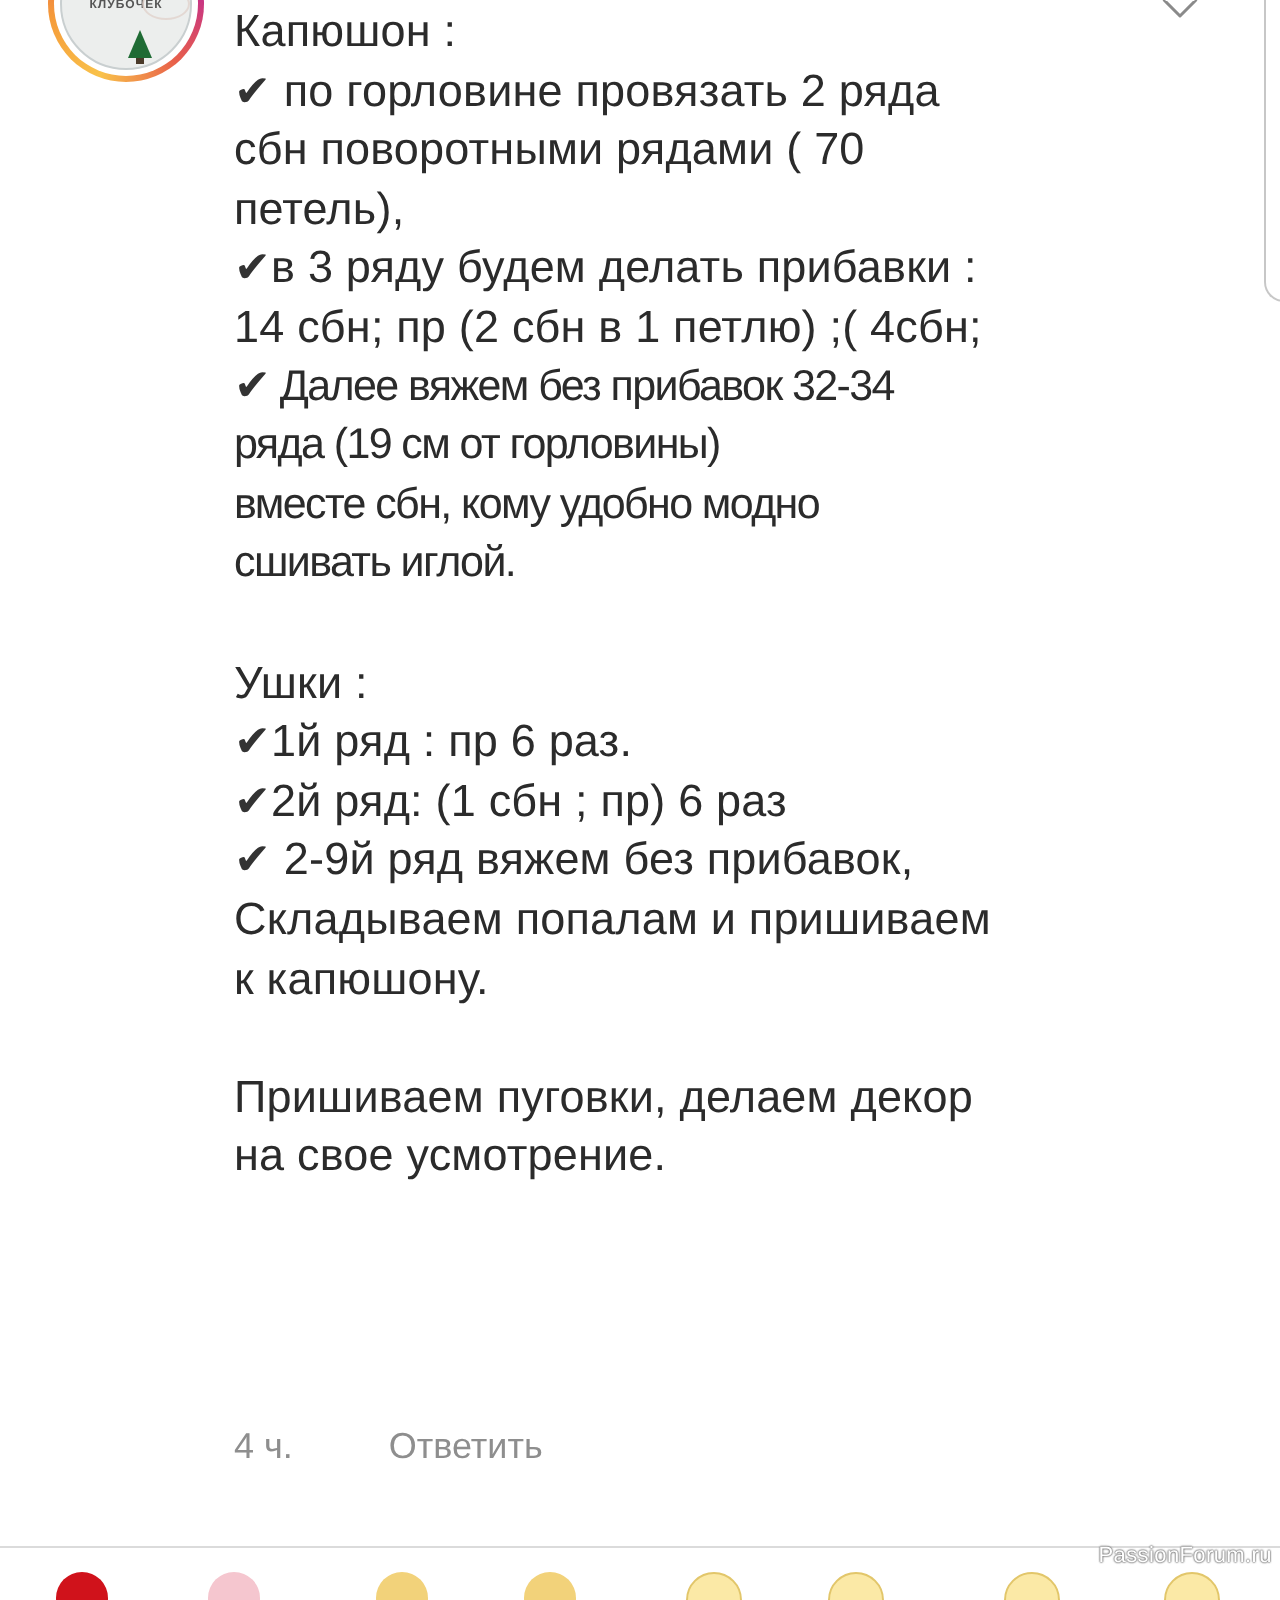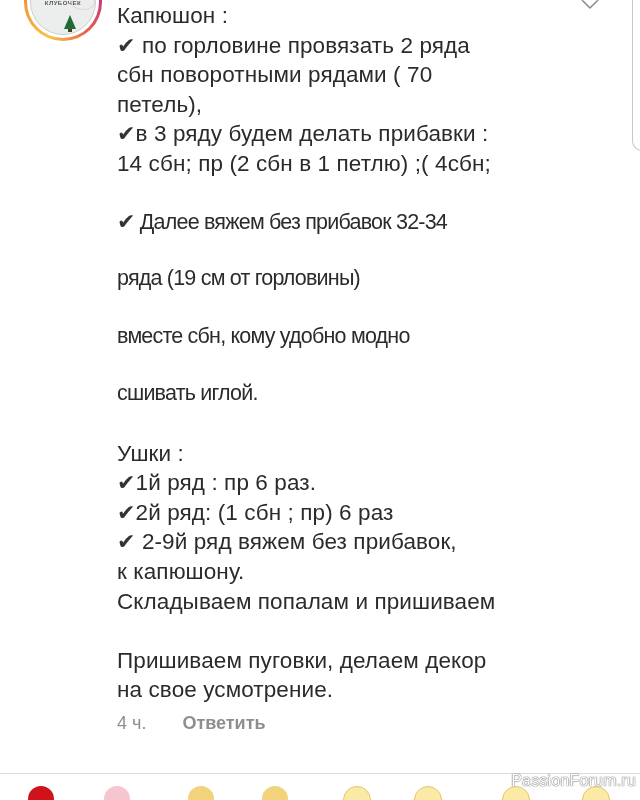--- a/index.html
+++ b/index.html
@@ -49,38 +49,38 @@
     border: 1px solid #c7c7c7; border-radius: 0 0 0 10px; border-right: none; border-top: none;
   }
   .comment {
     position: absolute; left: 117px; top: 1px; width: 500px;
     font-size: 22.5px; line-height: 29.6px; color: #2b2b2b;
     letter-spacing: 0.1px;
   }
   .line { white-space: nowrap; height: 29.6px; }
   .line.blank { height: 29.6px; }
   .check { font-family: "DejaVu Sans", sans-serif; font-size: 22px; color: #333; font-weight: bold; }
-  .condensed { letter-spacing: -0.8px; font-size: 21.5px; margin-top: 28px; }
+  .condensed { letter-spacing: -0.8px; font-size: 21.5px; }
   .meta {
     position: absolute; left: 117px; top: 713px; font-size: 18px; color: #8e8e8e;
-    display: flex; gap: 36px; align-items: center;
+    display: flex; gap: 48px; align-items: center;
   }
-  .meta .reply { font-weight: bold; }
+  .meta .reply { font-weight: normal; }
   .divider {
     position: absolute; left: 0; right: 0; top: 773px; height: 1px; background: #dbdbdb;
   }
   .emoji-bar {
     position: absolute; left: 0; top: 786px; width: 640px; height: 30px;
   }
   .emoji {
     position: absolute; top: 0; width: 26px; height: 26px; border-radius: 50%;
   }
   .watermark {
     position: absolute; right: 4px; top: 772px;
-    font-size: 16px; color: #ffffff;
+    font-size: 11px; color: #ffffff;
     text-shadow: 0 0 1px #777, 0 0 1px #777, 0 0 1px #777;
     letter-spacing: 0.2px;
   }
 </style>
 </head>
 <body>
 
 <div class="avatar">
   <div class="gap"></div>
   <div class="inner">
@@ -106,22 +106,22 @@
     <div class="line"><span>14 сбн; пр (2 сбн в 1 петлю) ;( 4сбн;</span></div>
     <div class="line condensed"><span class="check">✔</span><span> Далее вяжем без прибавок 32-34</span></div>
     <div class="line condensed"><span>ряда (19 см от горловины)</span></div>
     <div class="line condensed"><span>вместе сбн, кому удобно модно</span></div>
     <div class="line condensed"><span>сшивать иглой.</span></div>
     <div class="line blank"><span></span></div>
     <div class="line"><span>Ушки :</span></div>
     <div class="line"><span class="check">✔</span><span>1й ряд : пр 6 раз.</span></div>
     <div class="line"><span class="check">✔</span><span>2й ряд: (1 сбн ; пр) 6 раз</span></div>
     <div class="line"><span class="check">✔</span><span> 2-9й ряд вяжем без прибавок,</span></div>
+    <div class="line"><span>Складываем попалам и пришиваем</span></div>
     <div class="line"><span>к капюшону.</span></div>
-    <div class="line"><span>Складываем попалам и пришиваем</span></div>
     <div class="line blank"><span></span></div>
     <div class="line"><span>Пришиваем пуговки, делаем декор</span></div>
     <div class="line"><span>на свое усмотрение.</span></div>
   </div>
 
 <div class="meta">
   <span>4 ч.</span>
   <span class="reply">Ответить</span>
 </div>
 

